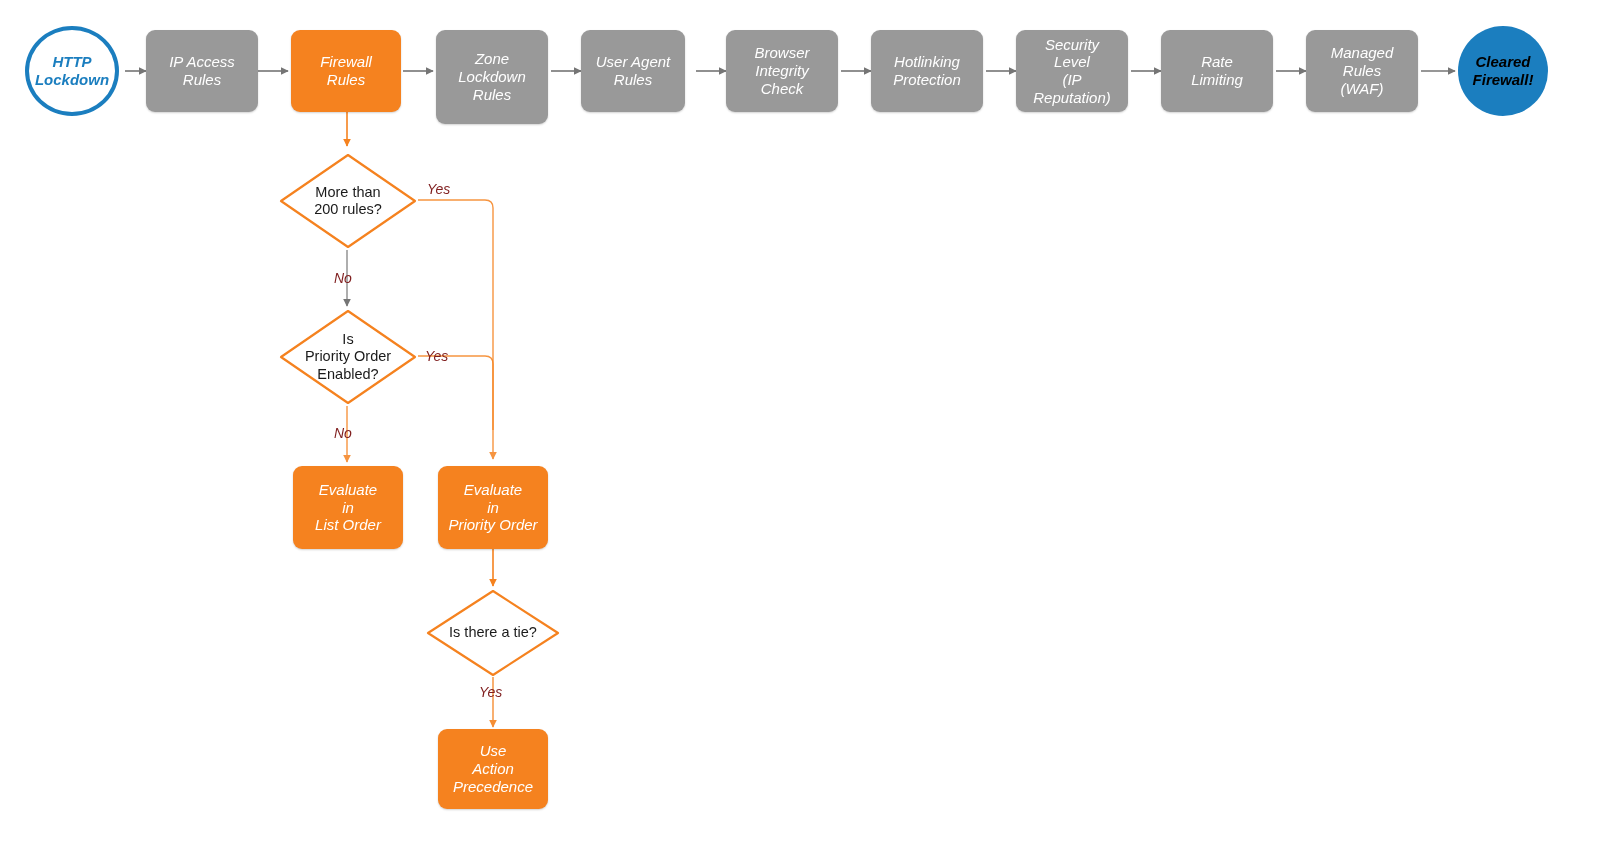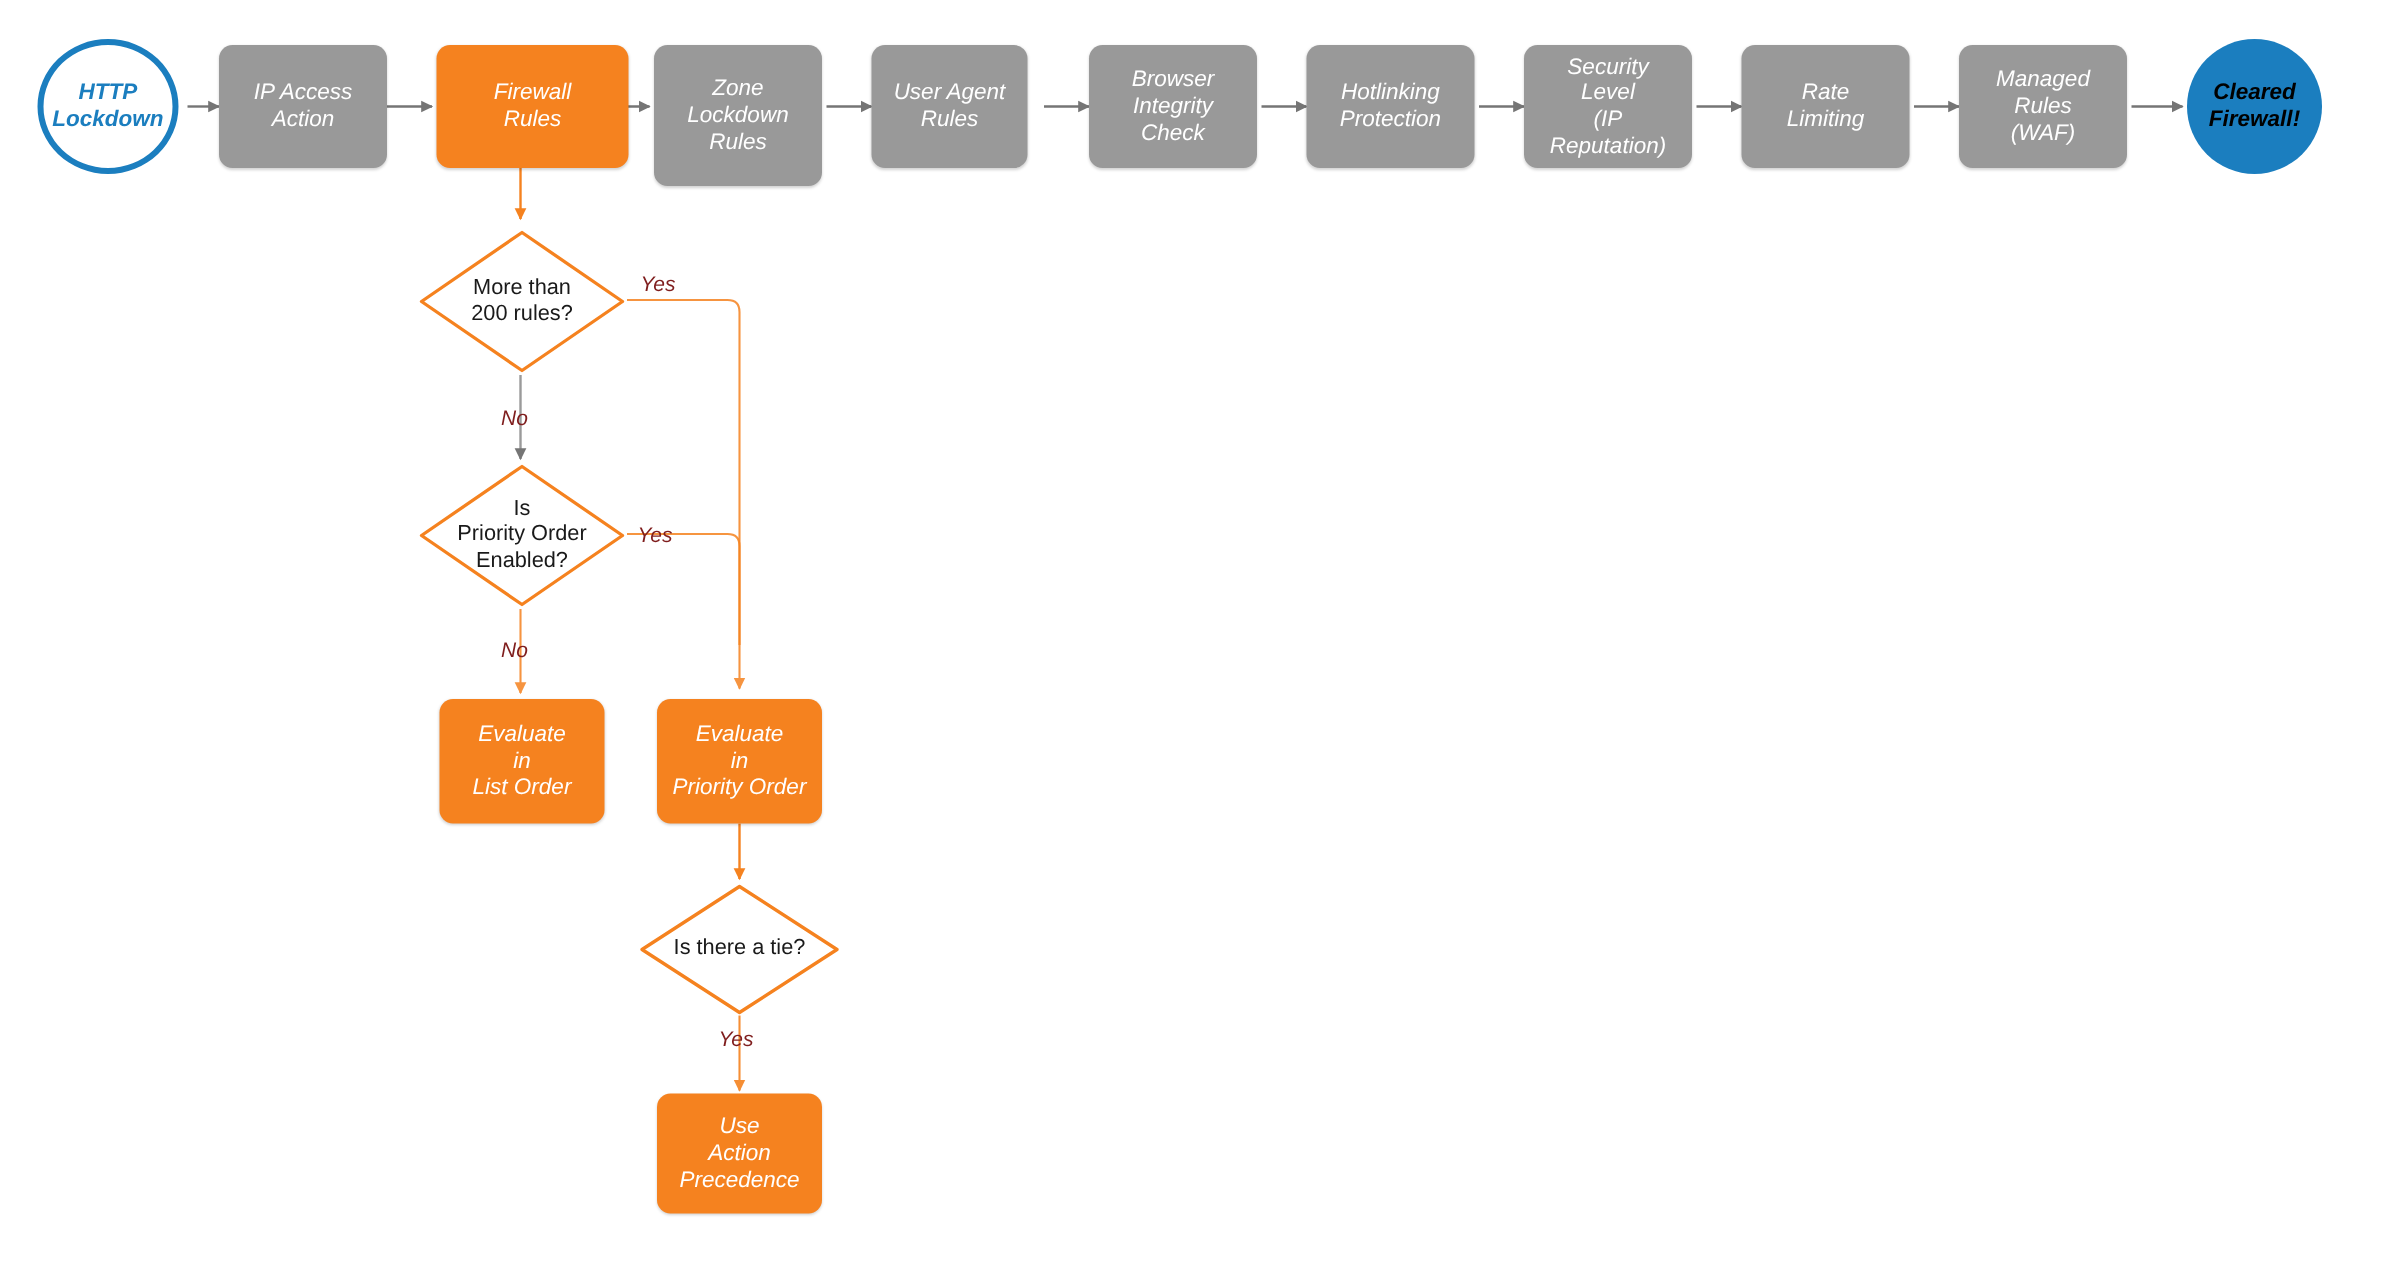--- a/index.html
+++ b/index.html
@@ -137,24 +137,24 @@
     <line x1="493" y1="677" x2="493" y2="727" stroke="#F5821F" stroke-width="1.4" fill="none" opacity="0.9" marker-end="url(#arrow-orange)"></line>
   </svg>
 
   <div class="node circle hollow" style="left:25px; top:26px; width:94px; height:90px;">
     <span style="white-space:pre-line;">HTTP
 Lockdown</span>
   </div>
 
   <div class="node box gray" style="left:146px; top:30px; width:112px; height:82px;">
     <span style="white-space:pre-line;">IP Access
-Action</span>
-  </div>
-
-  <div class="node box orange" style="left:291px; top:30px; width:128px; height:82px;">
+Rules</span>
+  </div>
+
+  <div class="node box orange" style="left:291px; top:30px; width:110px; height:82px;">
     <span style="white-space:pre-line;">Firewall
 Rules</span>
   </div>
 
   <div class="node box gray" style="left:436px; top:30px; width:112px; height:94px;">
     <span style="white-space:pre-line;">Zone
 Lockdown
 Rules</span>
   </div>
 

